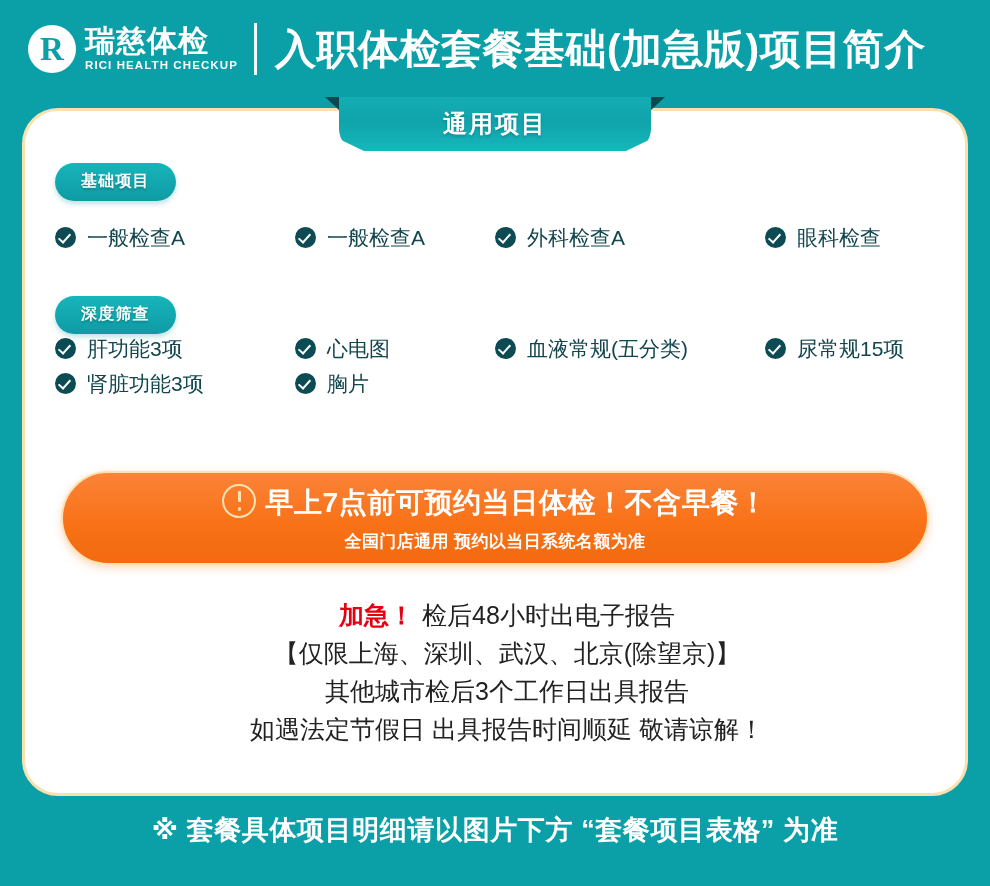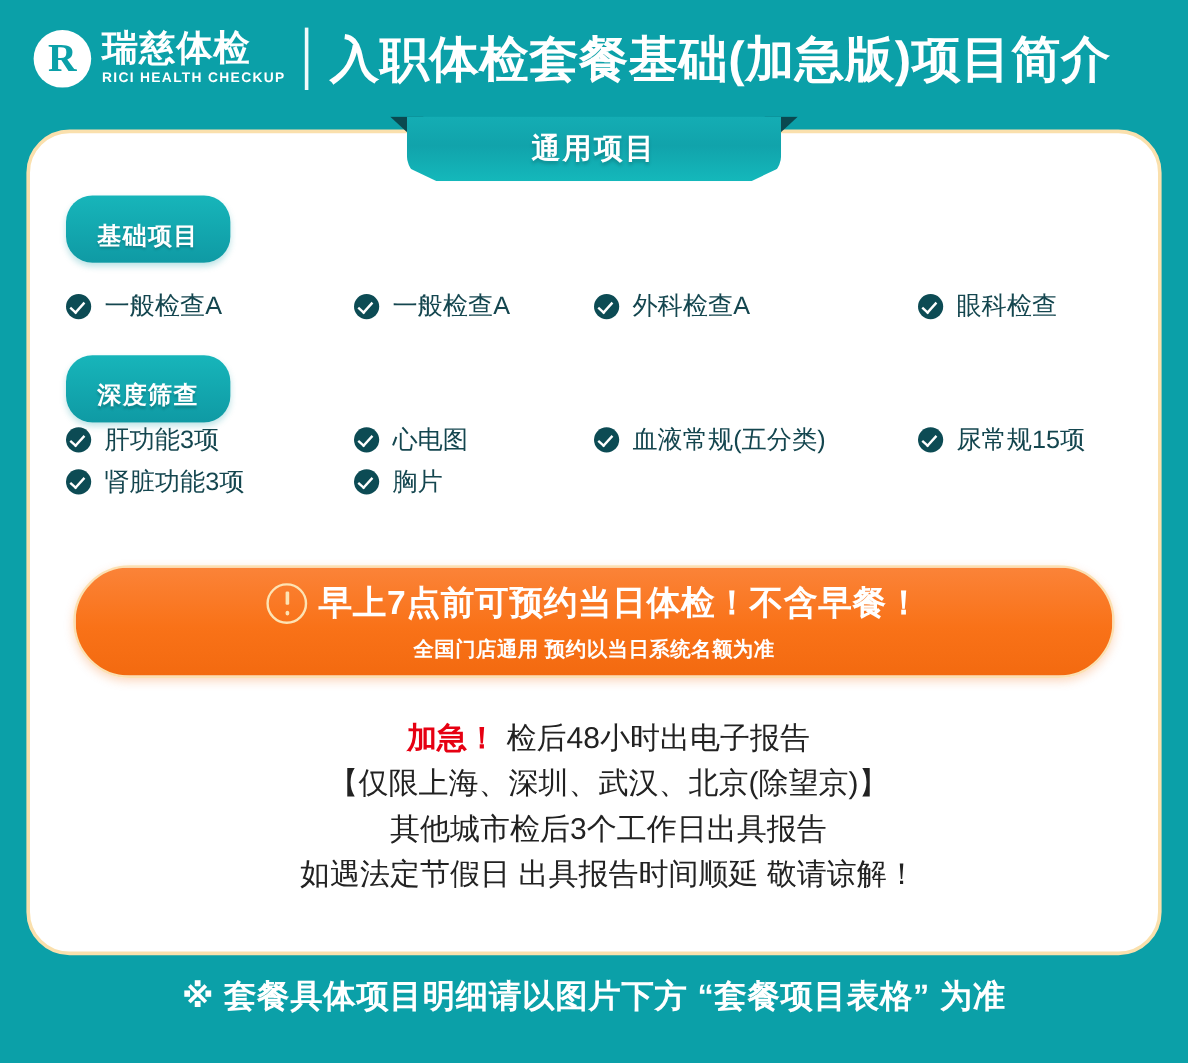--- a/index.html
+++ b/index.html
@@ -135,25 +135,25 @@
     text-shadow: 0 2px 3px rgba(0,0,0,.18);
   }
 
   
   .section { position: absolute; left: 30px; right: 30px; }
   .sec-basic { top: 52px; }
   .sec-deep  { top: 185px; }
 
   .pill {
     display: inline-block;
-    padding: 20px 26px 9px 26px;
+    padding: 8px 26px 9px 26px;
     border-radius: 22px;
     background: linear-gradient(180deg, #17b5ba 0%, #0f9aa4 100%);
     color: #ffffff;
-    font-size: 20px;
+    font-size: 16px;
     font-weight: bold;
     letter-spacing: 1.2px;
     text-shadow: 0 2px 2px rgba(0,0,0,.2);
     box-shadow: 0 3px 5px rgba(15,154,164,.28);
   }
 
   .items-grid {
     display: grid;
     grid-template-columns: 240px 200px 270px 220px;
     row-gap: 14px;
@@ -202,21 +202,20 @@
     border: 2px solid #fbe0b2;
     box-sizing: border-box;
     display: flex;
     flex-direction: column;
     align-items: center;
     justify-content: center;
     box-shadow: 0 3px 8px rgba(243,106,16,.25);
   }
   .alert-row {
     display: flex;
-    align-items: center;
     justify-content: center;
   }
   .bang-icon {
     width: 30px;
     height: 30px;
     border-radius: 50%;
     border: 2.2px solid #fde3b4;
     margin-right: 9px;
     position: relative;
     flex: 0 0 auto;

